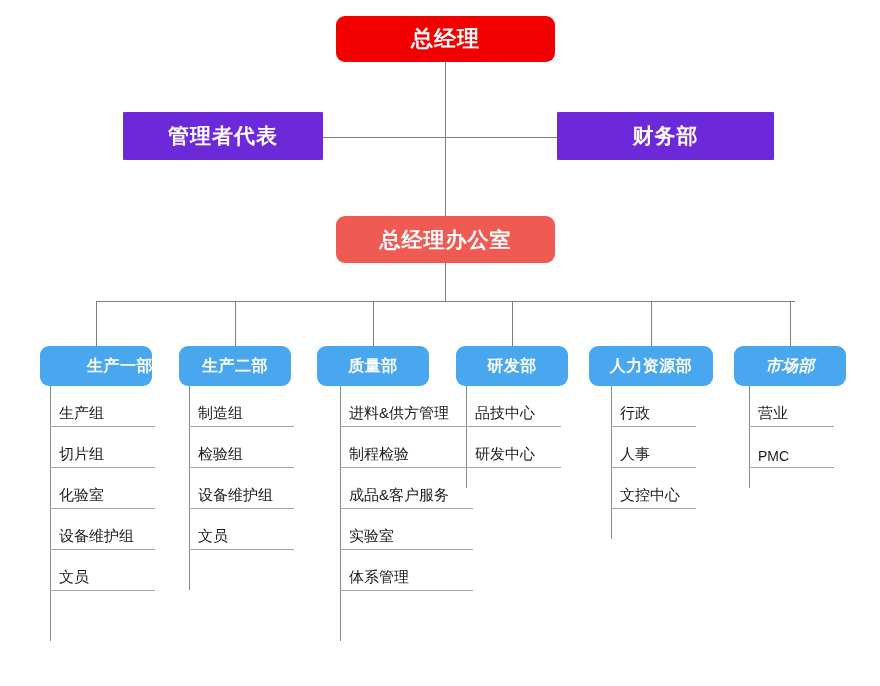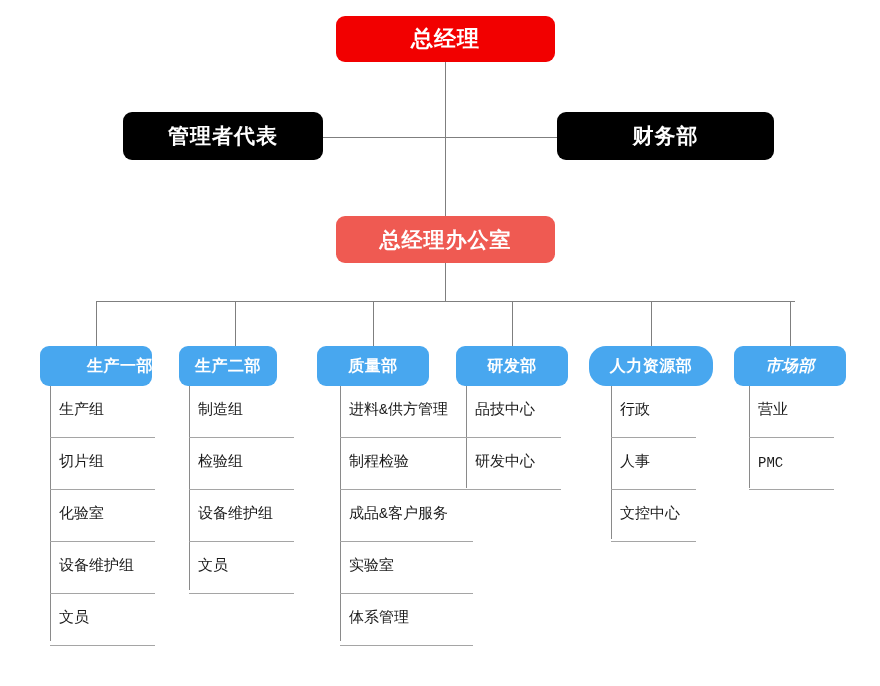--- a/index.html
+++ b/index.html
@@ -32,22 +32,22 @@
     white-space: nowrap;
     z-index: 3;
   }
   .node-ceo {
     background: #f20000;
     border-radius: 9px;
     font-size: 22px;
     letter-spacing: 1px;
   }
   .node-blue {
-    background: #000000;
-    border-radius: 9px;
+    background: #6d28d9;
+    border-radius: 1px;
     font-size: 21px;
     letter-spacing: 1px;
   }
   .node-office {
     background: #ef5a52;
     border-radius: 9px;
     font-size: 21px;
     letter-spacing: 1px;
   }
   .node-dept {
@@ -71,30 +71,29 @@
   .sub-spine {
     position: absolute;
     left: 0;
     top: 0;
     width: 1px;
     background: #8a8a8a;
   }
   .sub-item {
     position: relative;
     box-sizing: border-box;
-    height: 52px;
+    height: 41px;
     display: flex;
     align-items: flex-end;
     padding-left: 9px;
-    padding-bottom: 18px;
+    padding-bottom: 3px;
     border-bottom: 1px solid #a5a5a5;
     color: #1a1a1a;
     font-size: 15px;
     white-space: nowrap;
-    font-family: Liberation Mono, monospace;
   }
   .sub-item.latin { font-size: 14px; }
 </style>
 </head>
 <body>
 
 <div id="chart">
 
   <div class="line vline" style="left:445px; top:61px; height:155px;"></div>
 
@@ -123,30 +122,30 @@
     <span>财务部</span>
   </div>
 
   <div class="node node-office" style="left:336px; top:216px; width:219px; height:47px;">
     <span>总经理办公室</span>
   </div>
 
   <div class="node node-dept" style="left:40px; top:346px; width:112px; height:40px;padding-left:48px;">
     <span>生产一部</span>
   </div>
-  <div class="node node-dept" style="left:179px; top:346px; width:98px; height:40px;">
+  <div class="node node-dept" style="left:179px; top:346px; width:112px; height:40px;">
     <span>生产二部</span>
   </div>
   <div class="node node-dept" style="left:317px; top:346px; width:112px; height:40px;">
     <span>质量部</span>
   </div>
   <div class="node node-dept" style="left:456px; top:346px; width:112px; height:40px;">
     <span>研发部</span>
   </div>
-  <div class="node node-dept" style="left:589px; top:346px; width:124px; height:40px;border-radius:17px;">
+  <div class="node node-dept" style="left:589px; top:346px; width:124px; height:40px;">
     <span>人力资源部</span>
   </div>
   <div class="node node-dept" style="left:734px; top:346px; width:112px; height:40px;font-style:italic;">
     <span>市场部</span>
   </div>
 
   <div class="sublist" style="left:50px;  top:386px; width:105px;">
       <div class="sub-spine" style="height: 255px;"></div>
       <div class="sub-item">生产组</div>
       <div class="sub-item">切片组</div>

